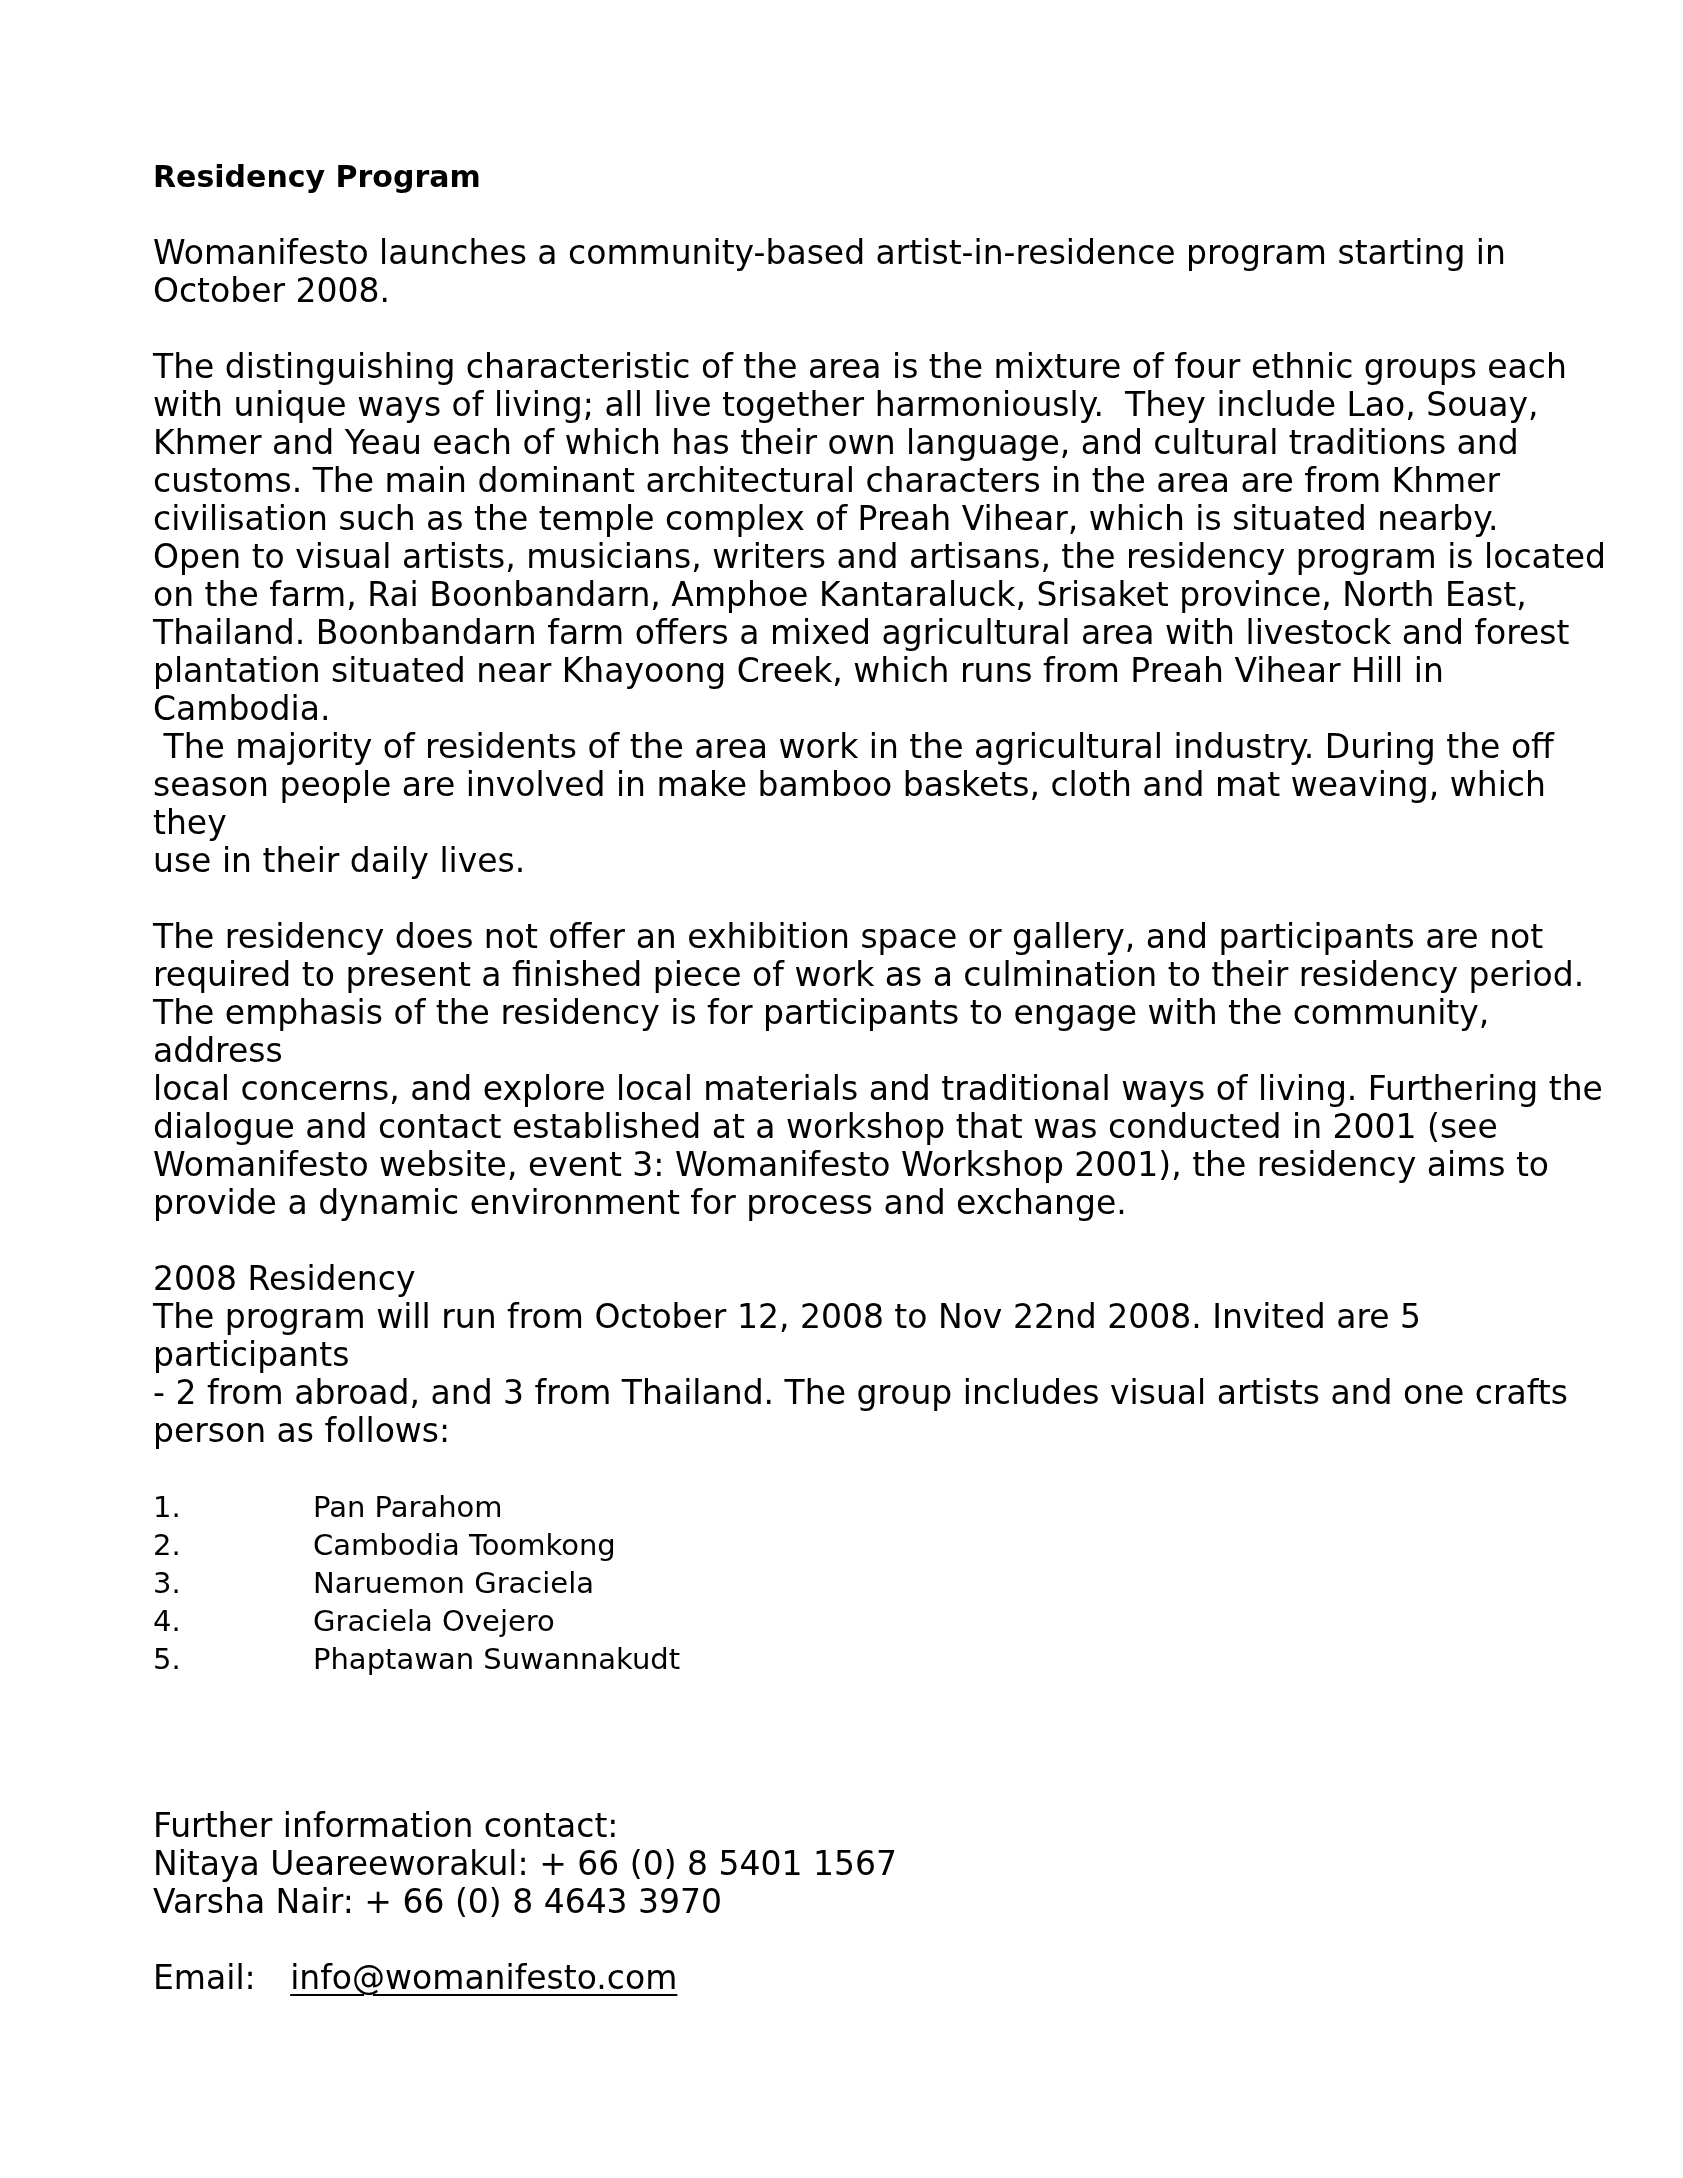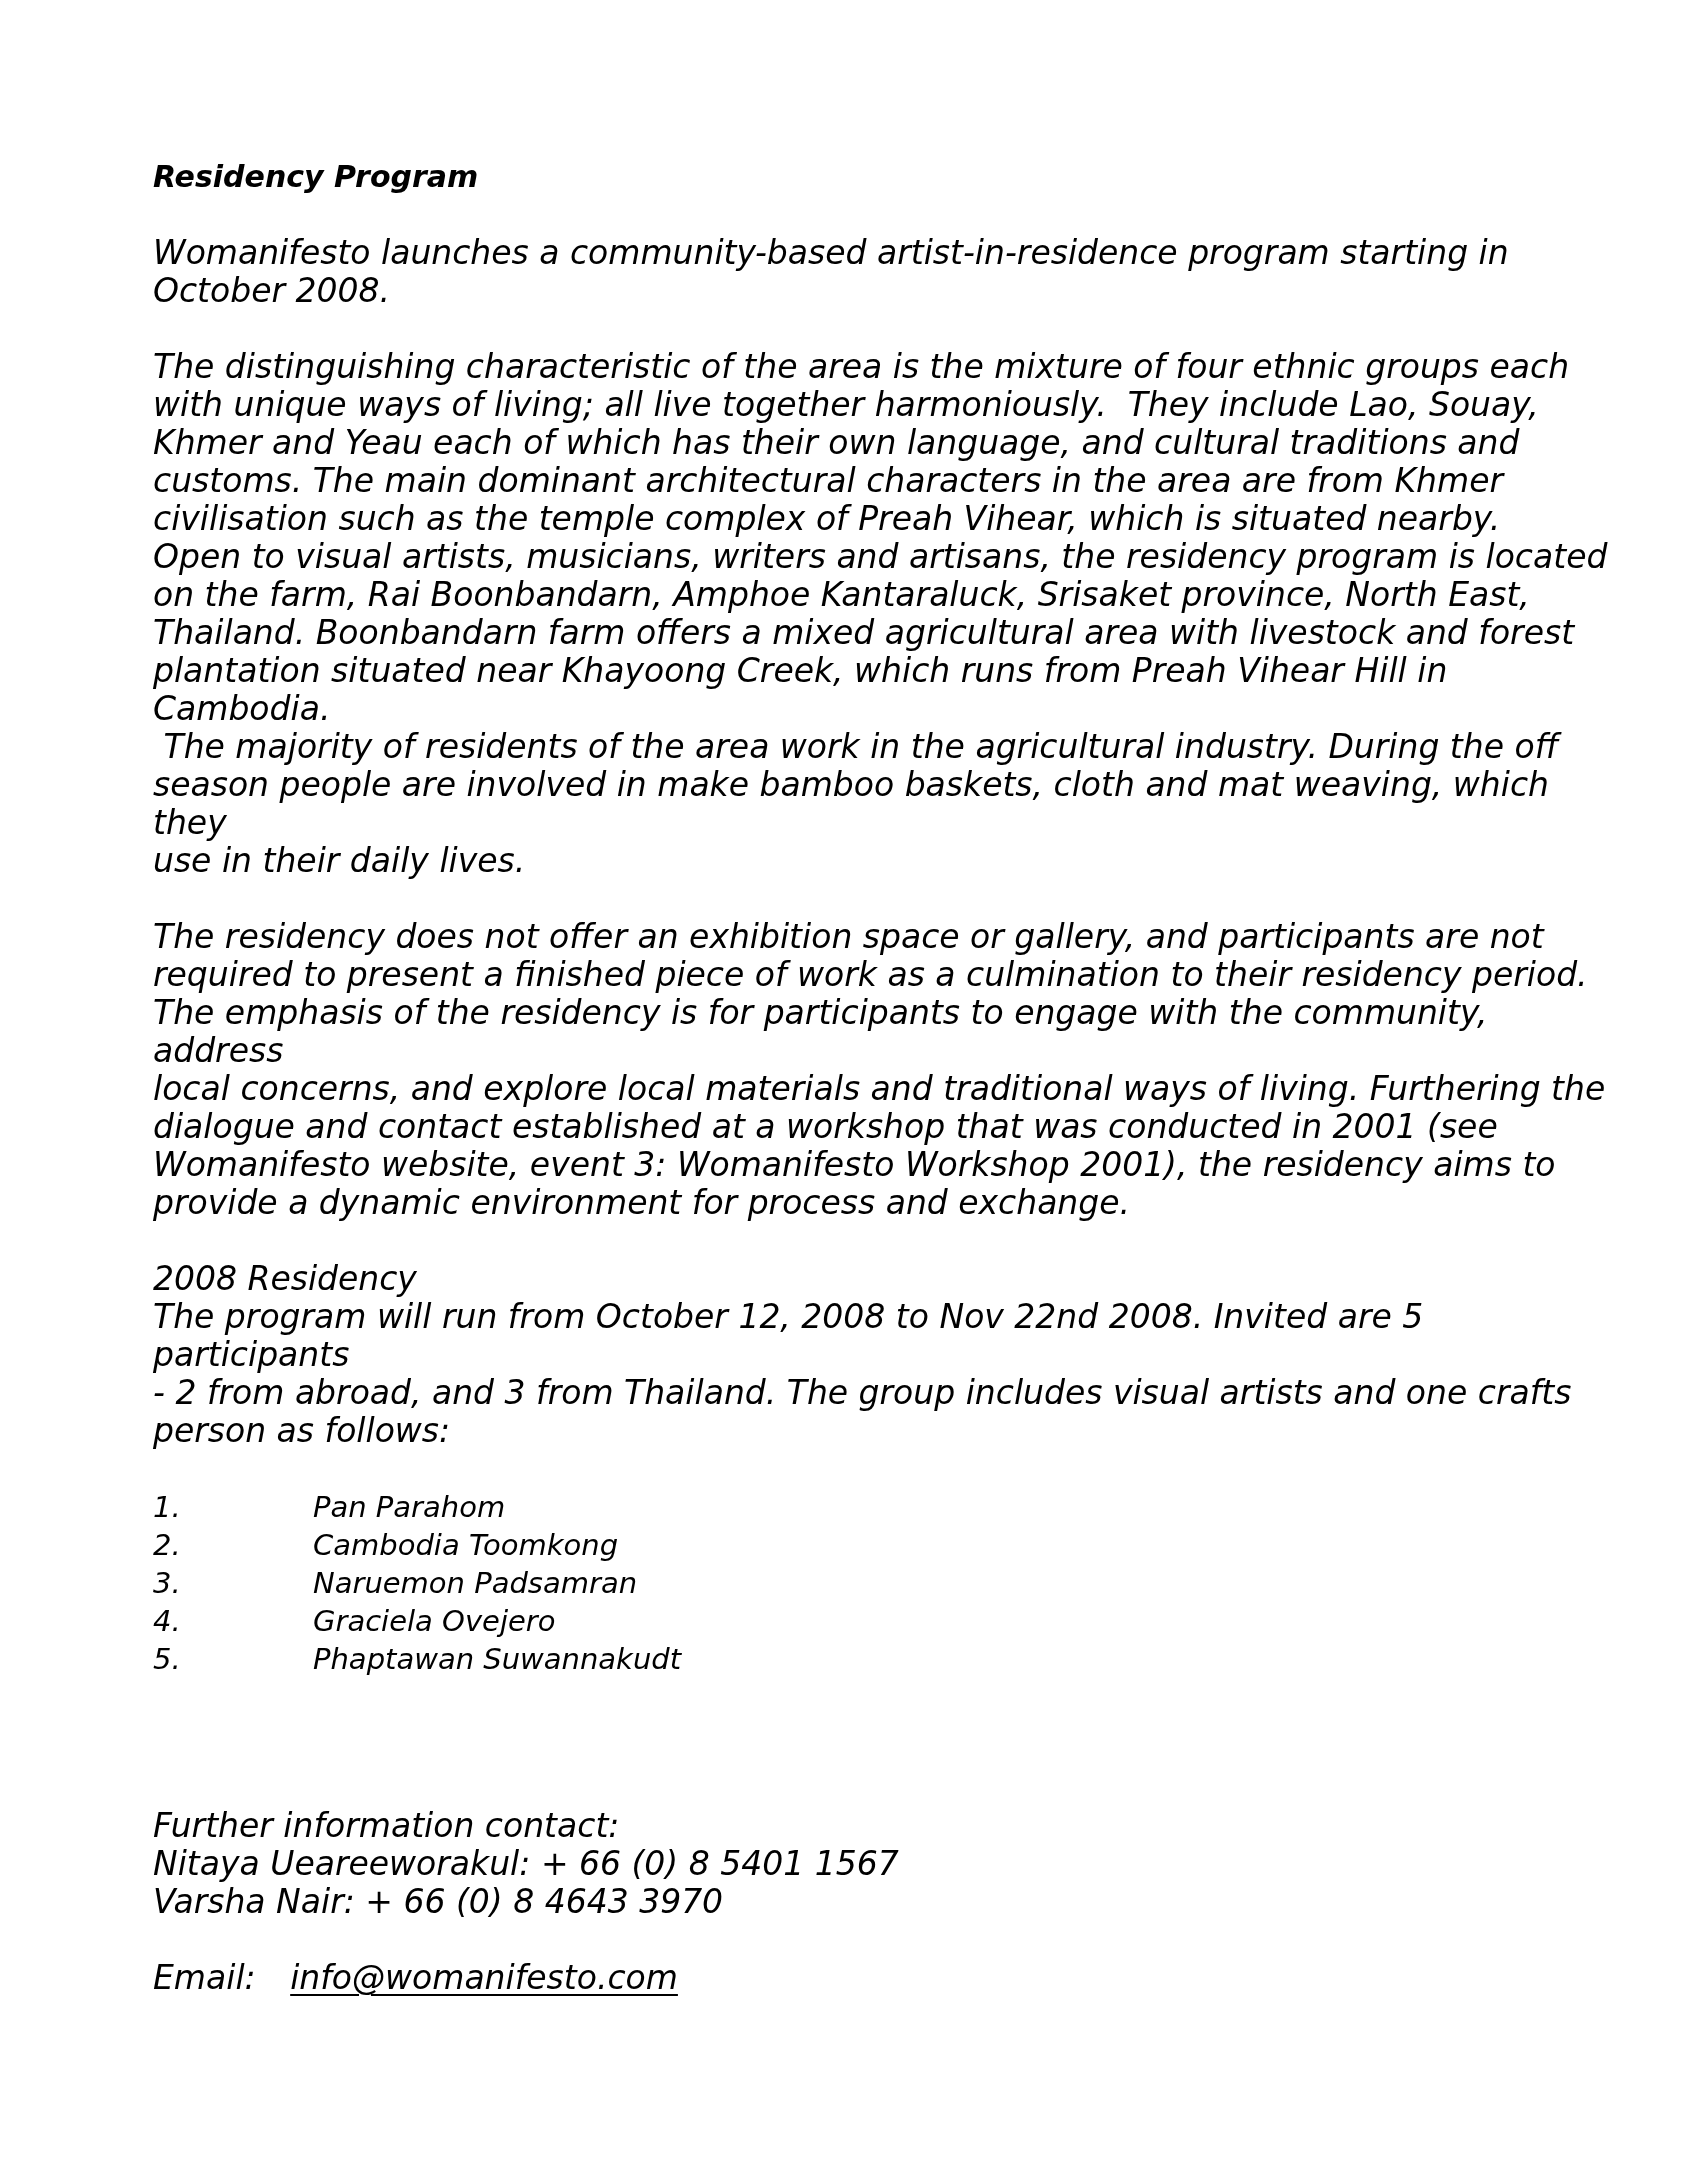--- a/index.html
+++ b/index.html
@@ -12,21 +12,20 @@
     background: #ffffff;
     color: #000000;
     font-family: "DejaVu Sans", "Liberation Sans", sans-serif;
     overflow: hidden;
   }
   .page {
     box-sizing: border-box;
     width: 1683px;
     height: 2178px;
     padding: 158px 59px 0 153px;
-    font-style: italic;
   }
   .doc-title {
     font-size: 30px;
     line-height: 38px;
     font-weight: bold;
     white-space: pre-wrap;
   }
   .para {
     font-size: 33px;
     line-height: 38px;
@@ -103,21 +102,21 @@
     <div class="row">
       <span class="num">1.</span>
       <span class="pname">Pan Parahom</span>
     </div>
     <div class="row">
       <span class="num">2.</span>
       <span class="pname">Cambodia Toomkong</span>
     </div>
     <div class="row">
       <span class="num">3.</span>
-      <span class="pname">Naruemon Padsamran</span>
+      <span class="pname">Naruemon Graciela</span>
     </div>
     <div class="row">
       <span class="num">4.</span>
       <span class="pname">Graciela Ovejero</span>
     </div>
     <div class="row">
       <span class="num">5.</span>
       <span class="pname">Phaptawan Suwannakudt</span>
     </div>
   </div>

